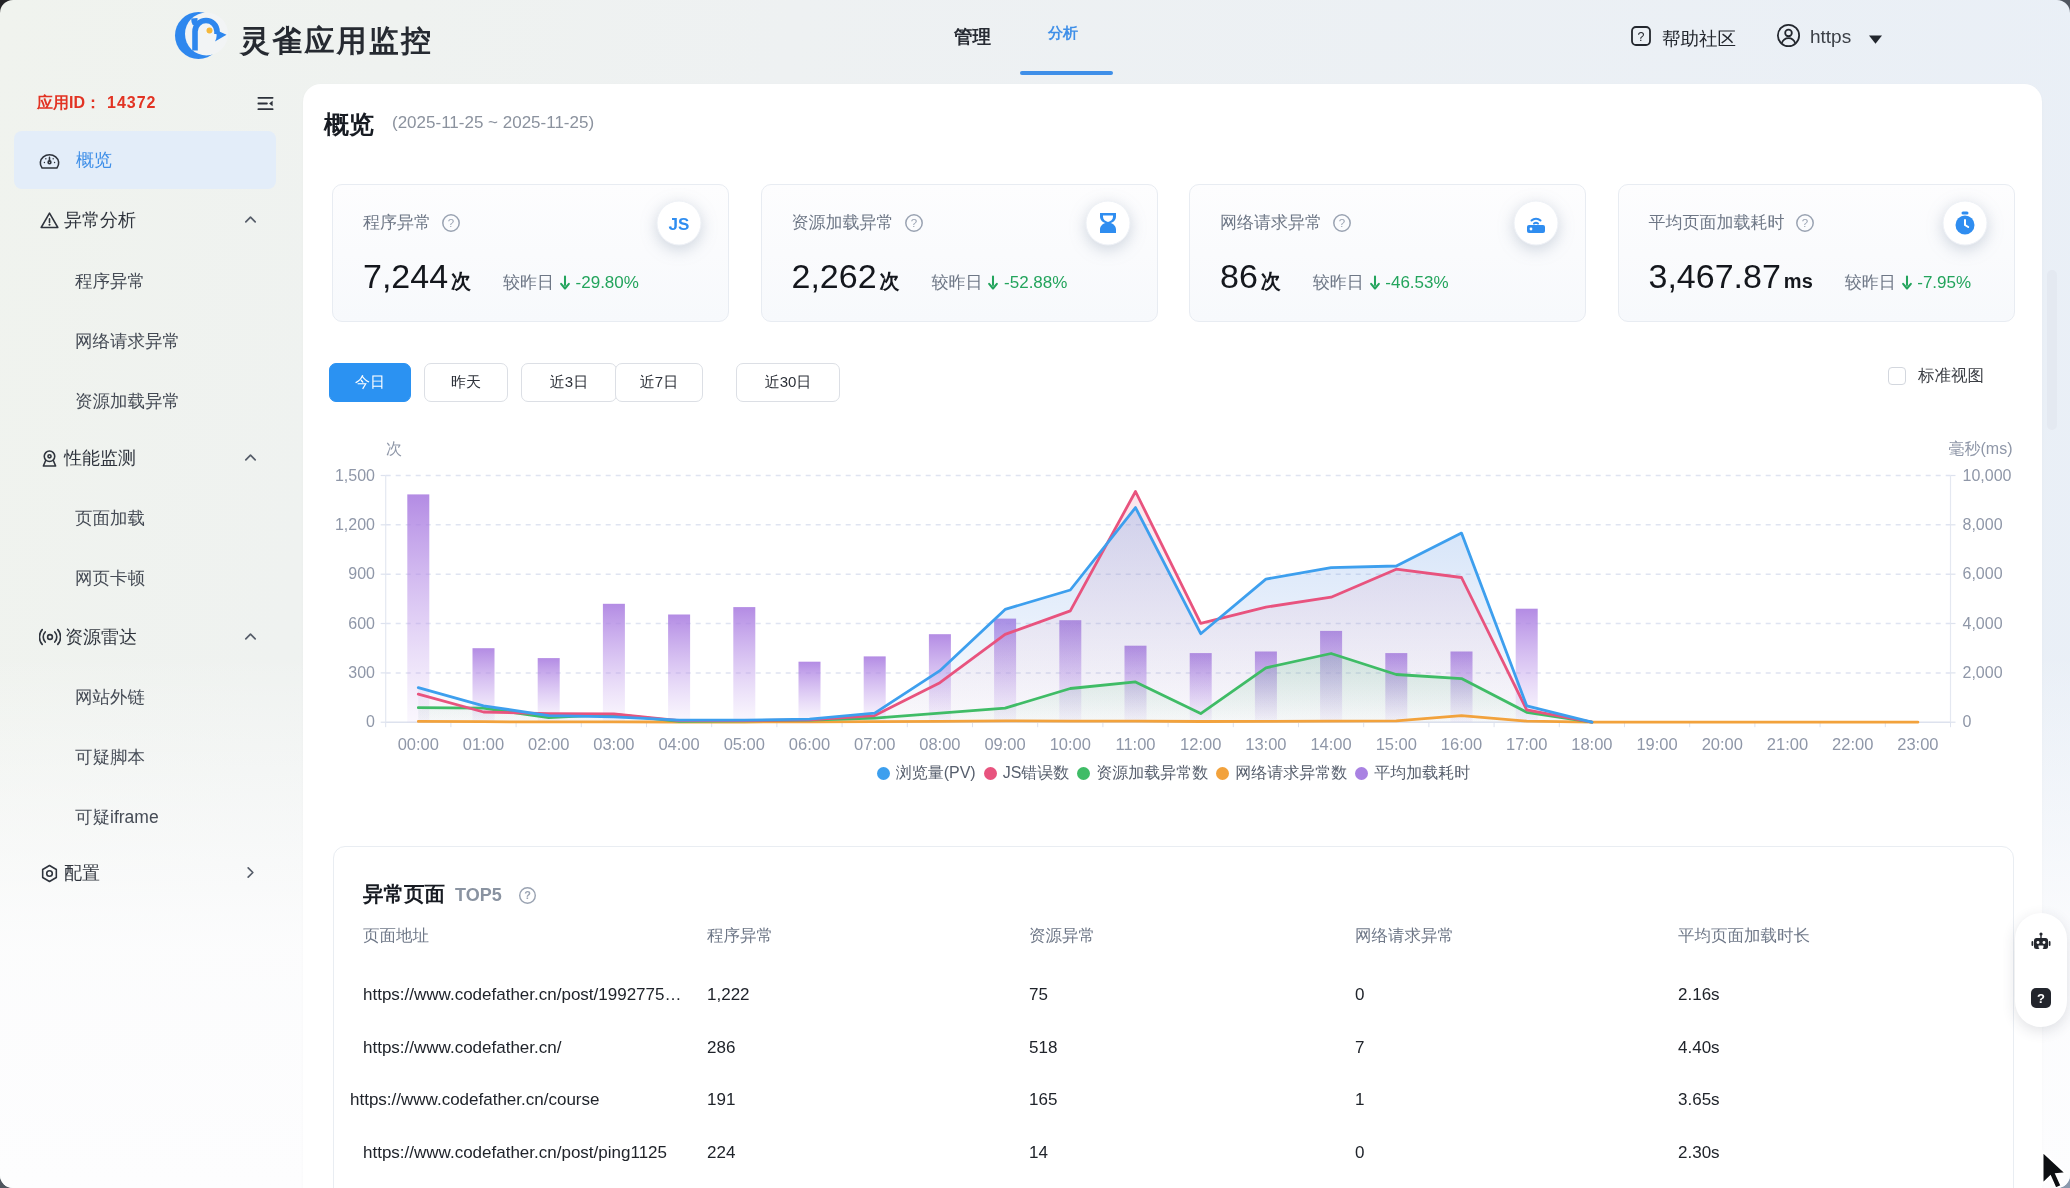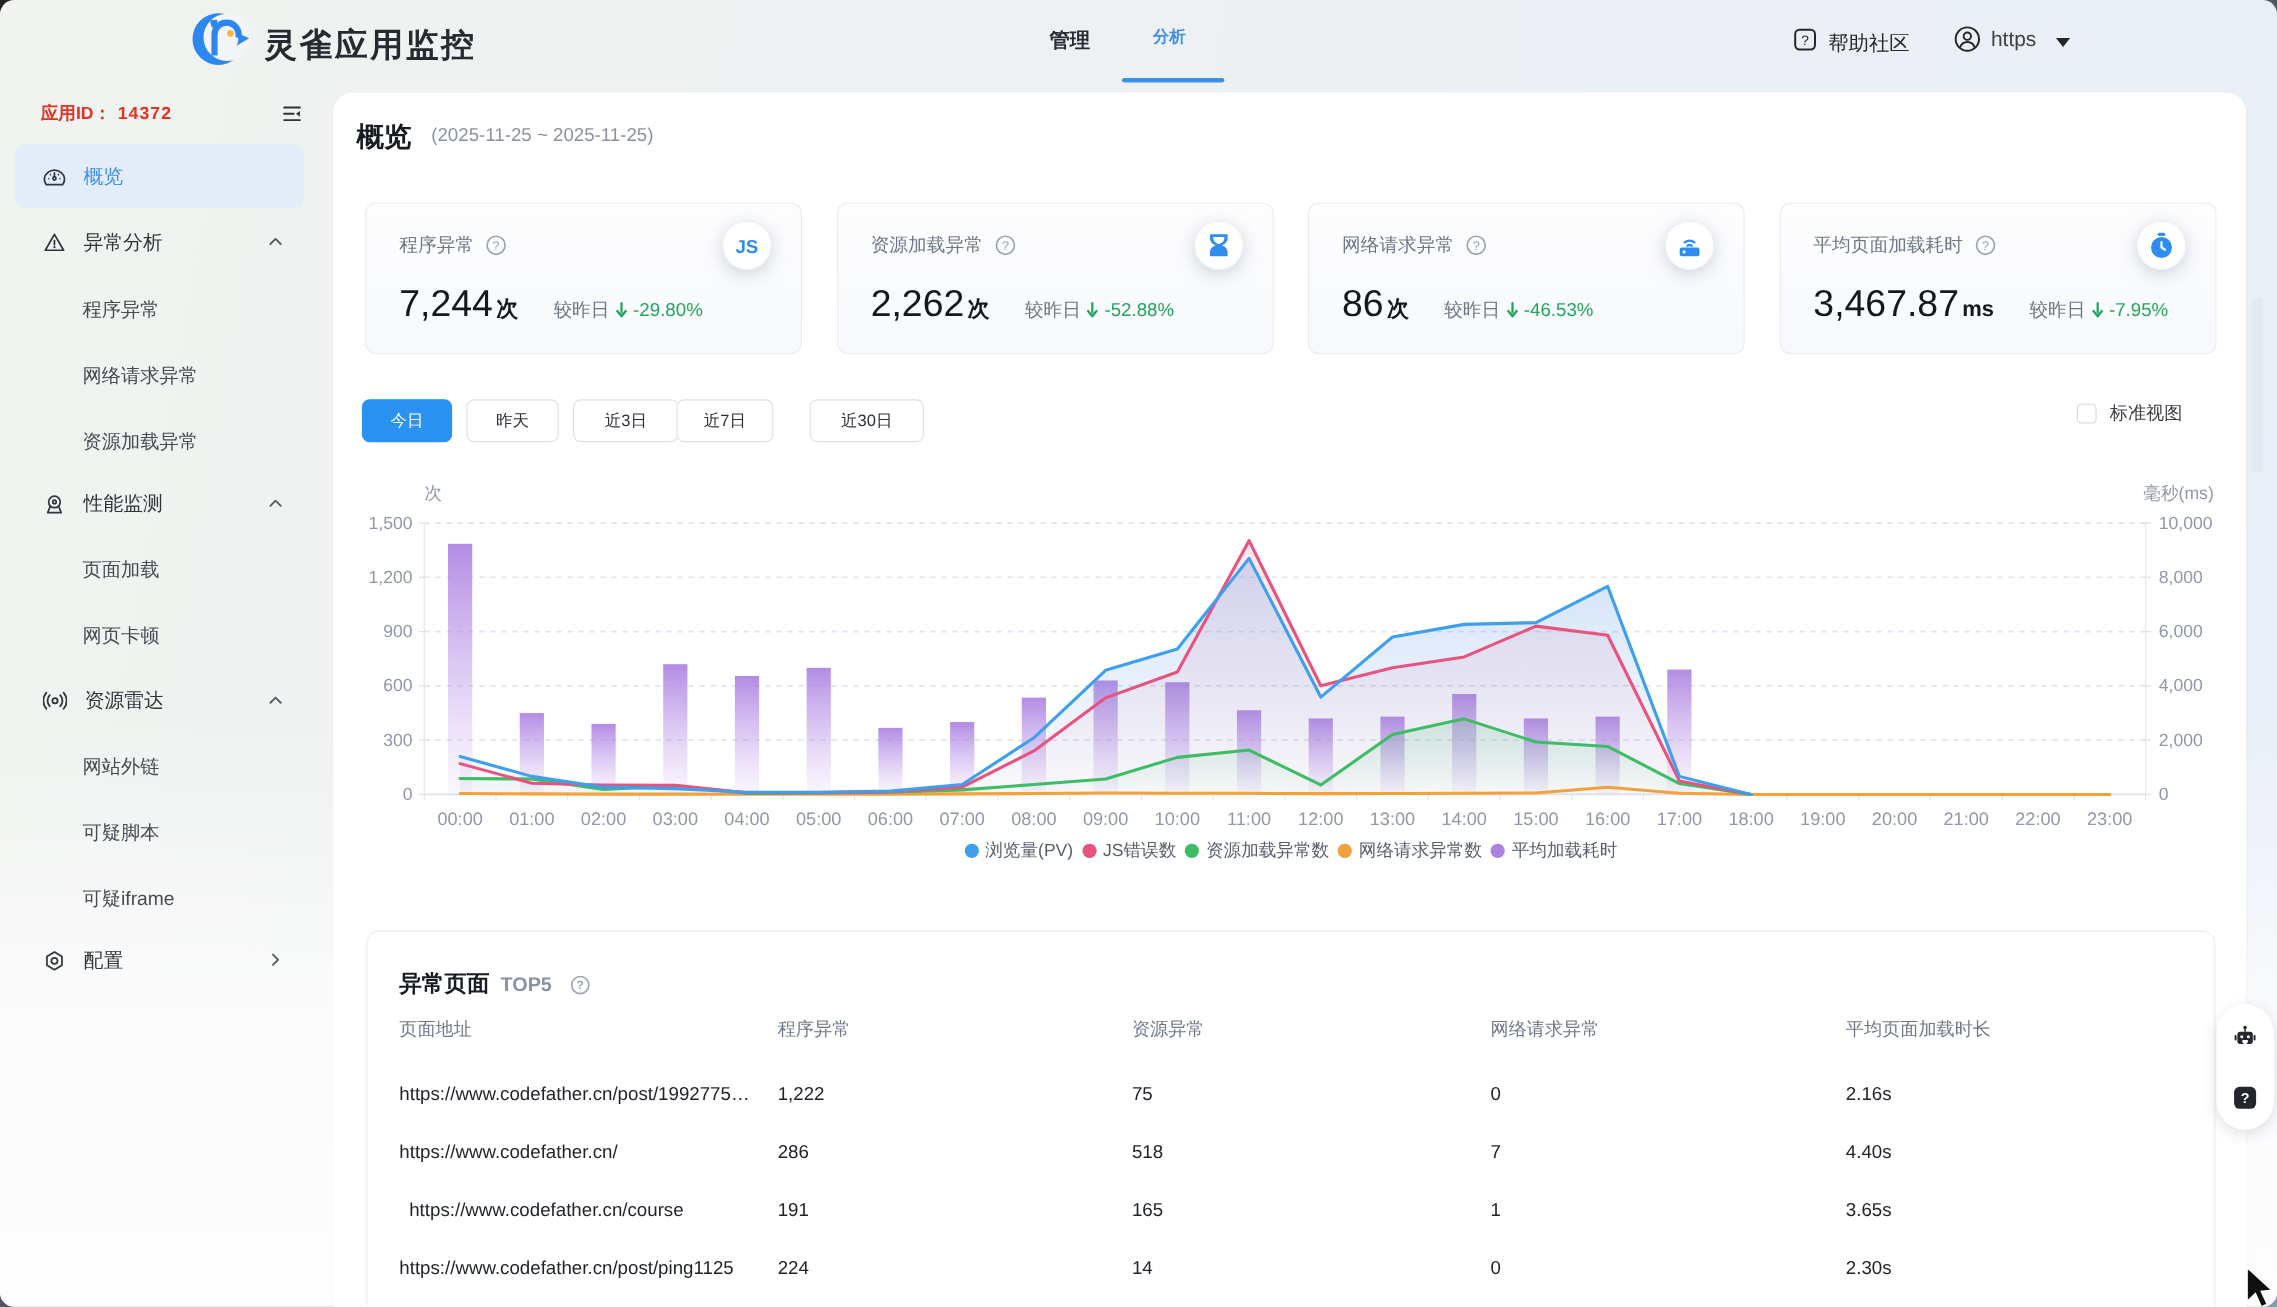--- a/index.html
+++ b/index.html
@@ -21,21 +21,21 @@
 .helptxt{position:absolute;left:1662px;top:26px;font-size:18.5px;color:#23272e}
 .userw{position:absolute;left:1776px;top:23px}
 .usertxt{position:absolute;left:1810px;top:26px;font-size:19px;color:#3c4047}
 .caretw{position:absolute;left:1868px;top:31px}
 .side{position:absolute;left:0;top:80px;width:302px;bottom:0;z-index:4}
 .appid{position:absolute;left:37px;top:93px;font-size:16px;font-weight:700;color:#e23323}
 .appid .num{margin-left:6px;letter-spacing:1px}
 .foldic{position:absolute;left:256px;top:94px}
 .mactive{position:absolute;left:14px;top:131px;width:262px;height:58px;background:#e3edf9;border-radius:8px;
  display:flex;align-items:center;padding-left:25px;gap:16px}
-.mgroup{position:absolute;left:14px;width:262px;height:58px;display:flex;align-items:center;padding-left:25px;gap:16px}
+.mgroup{position:absolute;left:14px;width:262px;height:58px;display:flex;align-items:center;padding-left:25px;gap:4px}
 .mlabel{font-size:18px;color:#2f343d;font-weight:500}
 .mchev{position:absolute;right:18px;top:21px}
 .msub{position:absolute;left:75px;width:200px;height:58px;display:flex;align-items:center;font-size:17.5px;color:#454b55}
 .card{position:absolute;left:303px;top:84px;width:1739px;height:1140px;background:#fff;border-radius:18px;z-index:2;
  box-shadow:0 1px 3px rgba(30,40,60,.03)}
 .ovtitle{position:absolute;left:21px;top:24px;font-size:25px;font-weight:700;color:#171b22}
 .ovdate{position:absolute;left:89px;top:29px;font-size:17px;color:#8b929e}
 .scard{position:absolute;top:100px;width:397px;height:138px;border:1px solid #e8ecf2;border-radius:10px;
  background:linear-gradient(180deg,#fdfdfe 0%,#f7f9fc 100%)}
 .sc-head{position:absolute;left:30px;top:26px;font-size:17px;color:#6e7786;white-space:nowrap}
@@ -270,21 +270,21 @@
           <span style="left:1344px" class="tcell">2.16s</span>
         </div>
         <div class="trow" style="top:191px">
           <span style="left:29px" class="tcell">https://www.codefather.cn/</span>
           <span style="left:373px" class="tcell">286</span>
           <span style="left:695px" class="tcell">518</span>
           <span style="left:1021px" class="tcell">7</span>
           <span style="left:1344px" class="tcell">4.40s</span>
         </div>
         <div class="trow" style="top:243px">
-          <span style="left:38px" class="tcell">https://www.codefather.cn/course</span>
+          <span style="left:16px" class="tcell">https://www.codefather.cn/course</span>
           <span style="left:373px" class="tcell">191</span>
           <span style="left:695px" class="tcell">165</span>
           <span style="left:1021px" class="tcell">1</span>
           <span style="left:1344px" class="tcell">3.65s</span>
         </div>
         <div class="trow" style="top:296px">
           <span style="left:29px" class="tcell">https://www.codefather.cn/post/ping1125</span>
           <span style="left:373px" class="tcell">224</span>
           <span style="left:695px" class="tcell">14</span>
           <span style="left:1021px" class="tcell">0</span>

